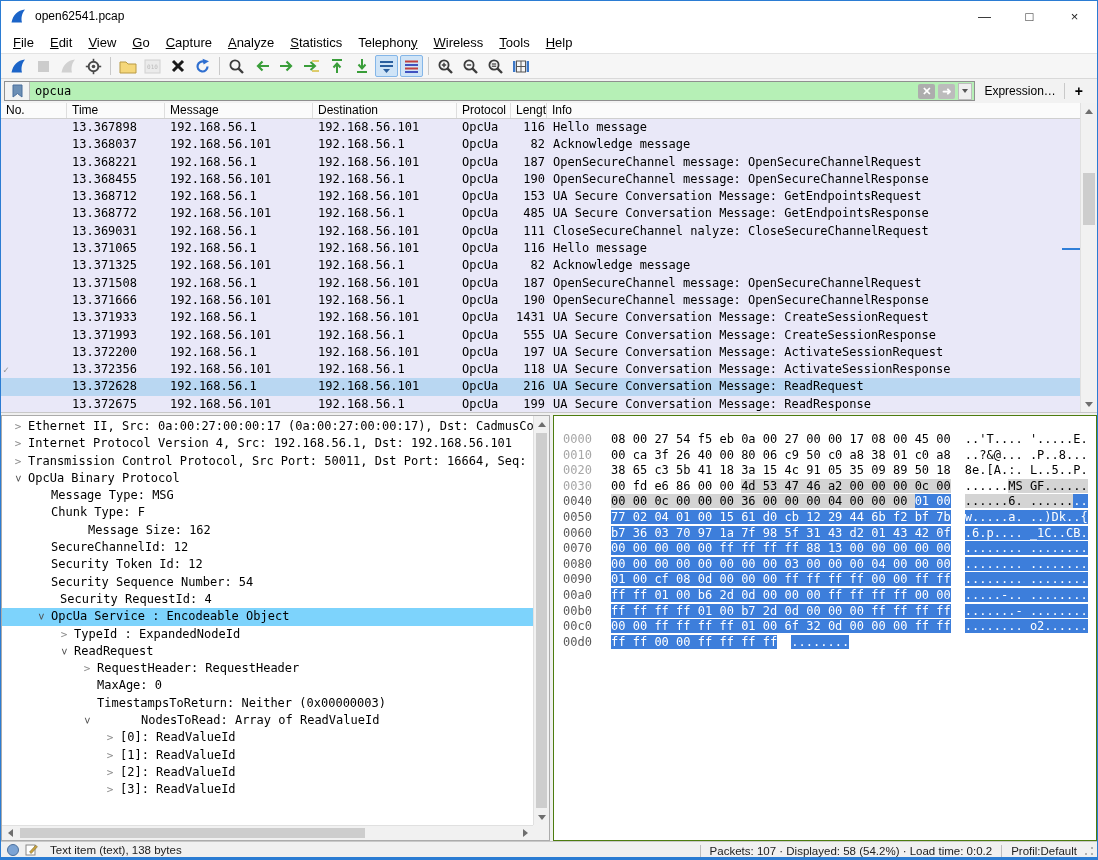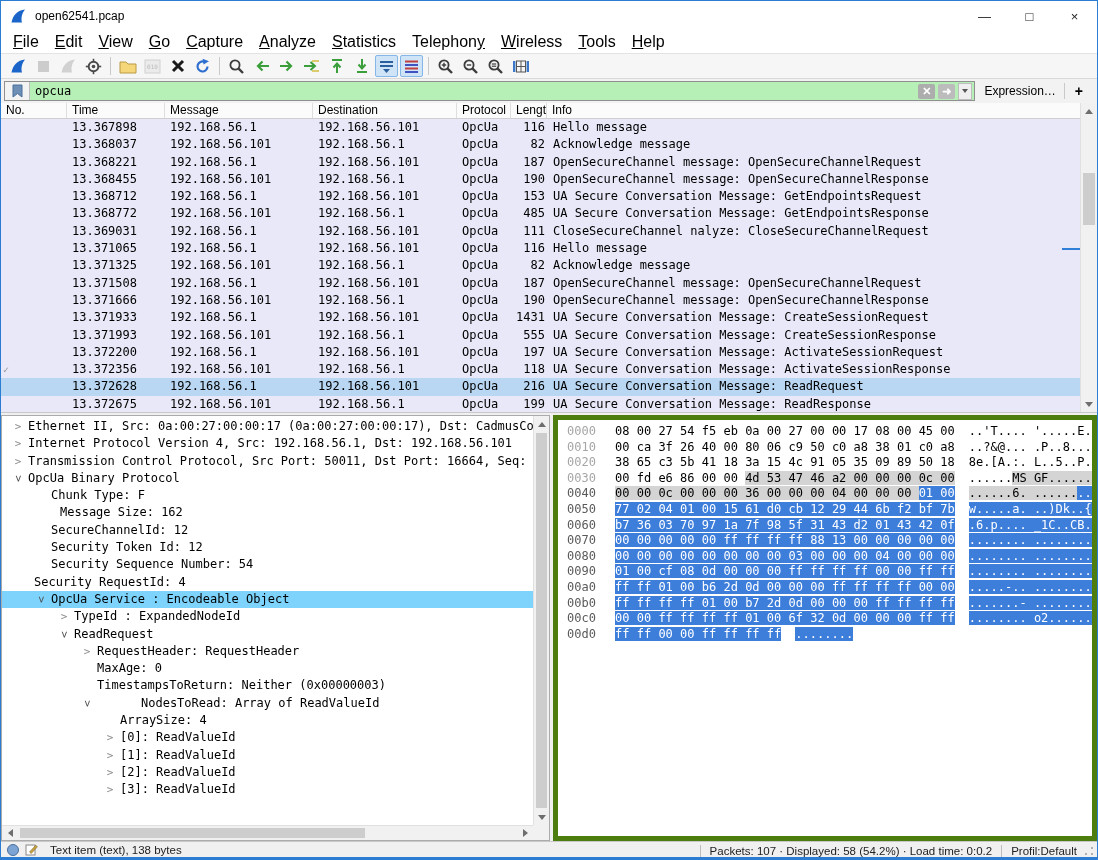--- a/index.html
+++ b/index.html
@@ -9,21 +9,21 @@
 
   
   .titlebar { height:30px; background:#fff; display:flex; align-items:center; flex:0 0 auto; }
   .titlebar .fin { margin-left:9px; display:flex; align-items:center; }
   .title-text { margin-left:8px; font-size:12px; }
   .win-controls { margin-left:auto; display:flex; height:100%; }
   .win-btn { width:45px; height:100%; display:flex; align-items:center; justify-content:center; font-size:13px; color:#222; }
 
   
   .menubar { height:22px; background:#fff; display:flex; align-items:center; padding-left:4px; flex:0 0 auto; }
-  .menu-item { padding:2px 8px; font-size:16px; white-space:nowrap; }
+  .menu-item { padding:2px 8px; font-size:13px; white-space:nowrap; }
   .menu-item u { text-decoration:underline; }
 
   
   .toolbar { height:26px; background:#f6f6f6; border-top:1px solid #e3e3e3; border-bottom:1px solid #d9d9d9; display:flex; align-items:center; padding-left:5px; flex:0 0 auto; }
   .tb-btn { width:23px; height:22px; display:flex; align-items:center; justify-content:center; margin:0 1px; border:1px solid transparent; border-radius:2px; }
   .tb-btn.disabled { opacity:.42; filter:grayscale(1); }
   .tb-btn.active { background:#cfe4f7; border-color:#84b6e8; }
   .tb-sep { width:1px; height:18px; background:#c9c9c9; margin:0 4px; }
 
   
@@ -79,21 +79,21 @@
   .chev { display:inline-block; width:20px; flex:0 0 20px; text-align:center; color:#8a8a8a; font-size:11px; }
   .chev.open { transform:rotate(90deg); color:#505050; }
   .tree-vscroll { position:relative; background:#f1f1f1; border-left:1px solid #e0e0e0; }
   .tree-hscroll { position:relative; background:#f1f1f1; border-top:1px solid #e0e0e0; }
   .tree-hscroll .sb-arrow { height:100%; width:16px; }
   .hthumb { position:absolute; top:2px; bottom:2px; background:#cdcdcd; }
   .sb-corner { background:#f1f1f1; }
 
   .splitter { width:3px; background:#f0f0f0; flex:0 0 auto; }
 
-  .hex-pane { flex:1 1 auto; background:#fff; border:5px solid #4d7c0f; overflow:hidden; font-family:"DejaVu Sans Mono", monospace; font-size:12px; padding:4px 0 0 9px; }
+  .hex-pane { flex:1 1 auto; background:#fff; border:1px solid #4d7c0f; overflow:hidden; font-family:"DejaVu Sans Mono", monospace; font-size:12px; padding:16px 0 0 9px; }
   .hexrow { height:15.6px; line-height:15.6px; white-space:nowrap; display:flex; }
   .hoff { width:38px; flex:0 0 38px; color:#a6a6a6; }
   .hoff.dark { color:#5a5a5a; }
   .hbytes { margin-left:10px; }
   .hascii { margin-left:14px; }
   .hb { background:#3d7edb; color:#fff; }
   .hg { background:#d4d4d4; }
 
   
   .statusbar { height:16px; flex:0 0 auto; background:#f0f0f0; border-top:1px solid #c8c8c8; display:flex; align-items:center; font-size:11.5px; color:#222; }
@@ -548,39 +548,43 @@
           <div class="trow" style="padding-left: 6px;">
             <span class="chev">&gt;</span>
             <span>Transmission Control Protocol, Src Port: 50011, Dst Port: 16664, Seq: 17</span>
           </div>
           <div class="trow" style="padding-left: 6px;">
             <span class="chev open">&gt;</span>
             <span>OpcUa Binary Protocol</span>
           </div>
           <div class="trow" style="padding-left: 29px;">
             <span class="chev"></span>
+            <span>Message Type: MSG</span>
+          </div>
+          <div class="trow" style="padding-left: 29px;">
+            <span class="chev"></span>
             <span>Chunk Type: F</span>
           </div>
+          <div class="trow" style="padding-left: 38px; margin-left: 28px;">
+            <span class="chev"></span>
+            <span>Message Size: 162</span>
+          </div>
+          <div class="trow" style="padding-left: 29px;">
+            <span class="chev"></span>
+            <span>SecureChannelId: 12</span>
+          </div>
+          <div class="trow" style="padding-left: 29px;">
+            <span class="chev"></span>
+            <span>Security Token Id: 12</span>
+          </div>
+          <div class="trow" style="padding-left: 29px;">
+            <span class="chev"></span>
+            <span>Security Sequence Number: 54</span>
+          </div>
           <div class="trow" style="padding-left: 38px;">
-            <span class="chev"></span>
-            <span>Message Size: 162</span>
-          </div>
-          <div class="trow" style="padding-left: 29px;">
-            <span class="chev"></span>
-            <span>SecureChannelId: 12</span>
-          </div>
-          <div class="trow" style="padding-left: 29px;">
-            <span class="chev"></span>
-            <span>Security Token Id: 12</span>
-          </div>
-          <div class="trow" style="padding-left: 29px;">
-            <span class="chev"></span>
-            <span>Security Sequence Number: 54</span>
-          </div>
-          <div class="trow" style="padding-left: 12px;">
             <span class="chev"></span>
             <span>Security RequestId: 4</span>
           </div>
           <div class="trow sel" style="padding-left: 29px;">
             <span class="chev open">&gt;</span>
             <span>OpcUa Service : Encodeable Object</span>
           </div>
           <div class="trow" style="padding-left: 52px;">
             <span class="chev">&gt;</span>
             <span>TypeId : ExpandedNodeId</span>
@@ -597,24 +601,20 @@
             <span class="chev"></span>
             <span>MaxAge: 0</span>
           </div>
           <div class="trow" style="padding-left: 75px;">
             <span class="chev"></span>
             <span>TimestampsToReturn: Neither (0x00000003)</span>
           </div>
           <div class="trow" style="padding-left: 75px; gap: 44px;">
             <span class="chev open">&gt;</span>
             <span>NodesToRead: Array of ReadValueId</span>
-          </div>
-          <div class="trow" style="padding-left: 98px;">
-            <span class="chev"></span>
-            <span>ArraySize: 4</span>
           </div>
           <div class="trow" style="padding-left: 98px;">
             <span class="chev">&gt;</span>
             <span>[0]: ReadValueId</span>
           </div>
           <div class="trow" style="padding-left: 98px;">
             <span class="chev">&gt;</span>
             <span>[1]: ReadValueId</span>
           </div>
           <div class="trow" style="padding-left: 98px;">

